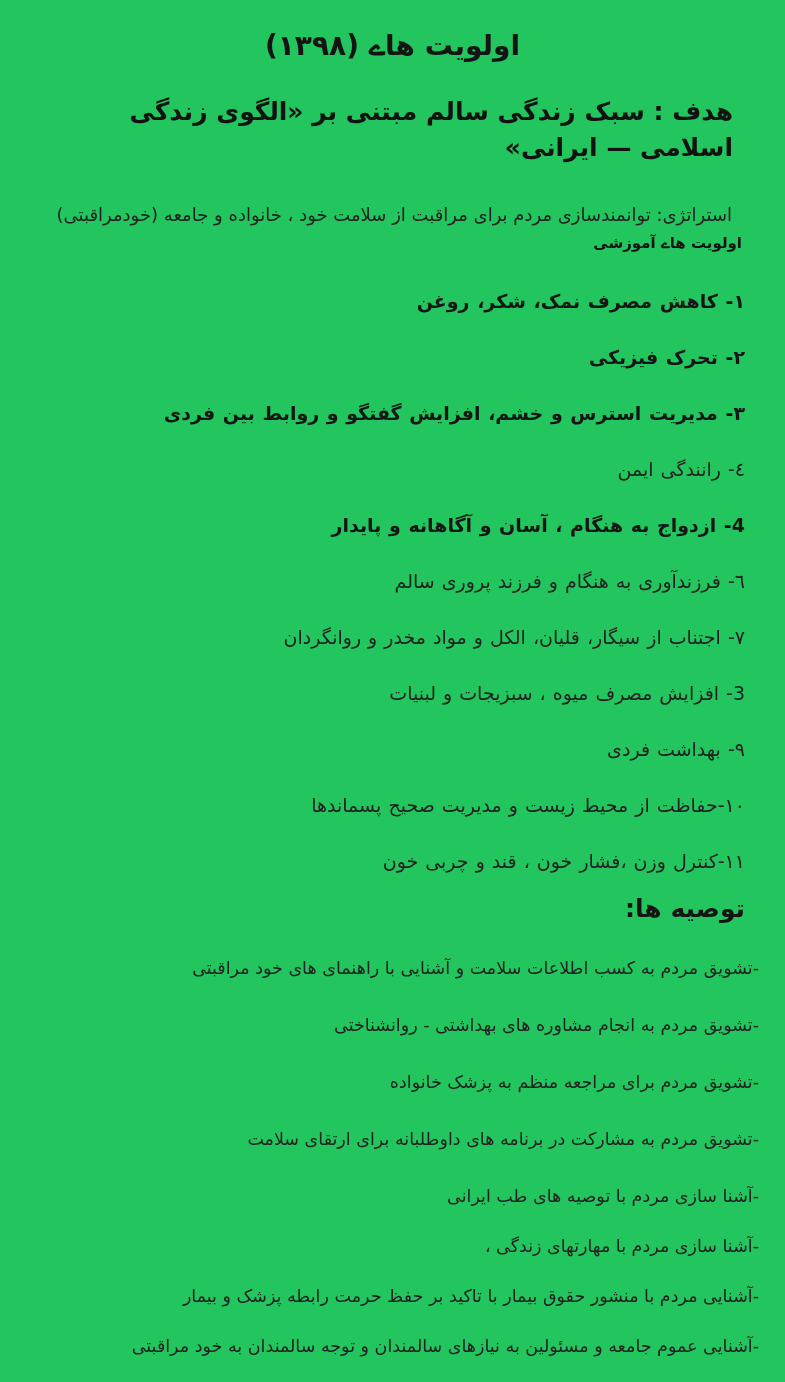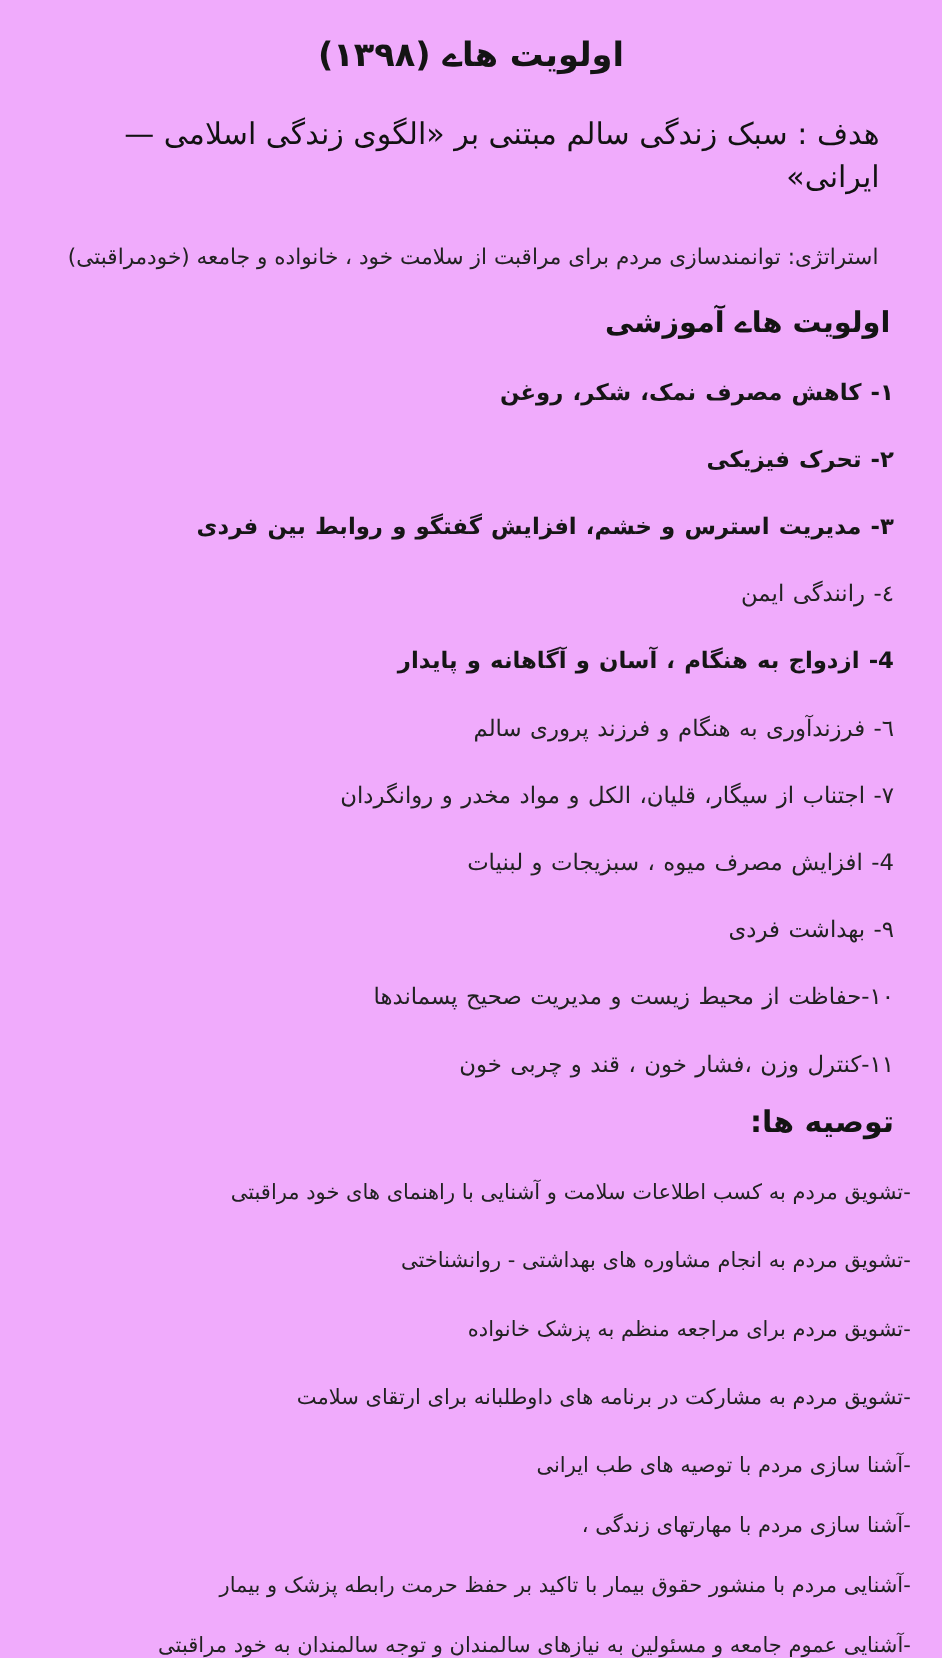--- a/index.html
+++ b/index.html
@@ -5,58 +5,57 @@
   html, body {
     margin: 0;
     padding: 0;
     background: #e8e8e6;
   }
   .page {
     position: relative;
     width: 785px;
     height: 1382px;
     margin: 0 auto;
-    background: #f0abfc;
+    background: #22c55e;
     box-sizing: border-box;
     padding: 26px 40px 0 40px;
     direction: rtl;
     font-family: "DejaVu Sans", sans-serif;
     color: #1b1b1b;
     overflow: hidden;
   }
   .doc-title {
     text-align: center;
     font-size: 28px;
     font-weight: 800;
     letter-spacing: 0.5px;
     line-height: 40px;
     color: #141414;
   }
   .goal {
     margin-top: 28px;
     margin-left: 10px;
     margin-right: 12px;
     font-size: 25px;
-    font-weight: 400;
+    font-weight: 700;
     line-height: 36px;
     color: #121212;
     text-align: right;
   }
   .strategy {
     margin-top: 36px;
     margin-right: 13px;
     font-size: 18px;
     line-height: 25px;
     text-align: right;
     color: #222;
   }
   .prio-heading {
-    margin-top: 26px;
     margin-right: 3px;
-    font-size: 24px;
+    font-size: 15px;
     font-weight: 800;
     line-height: 32px;
     color: #141414;
     text-align: right;
   }
   .prio-list { margin-top: 16px; }
   .prio {
     margin-top: 29px;
     font-size: 19px;
     line-height: 27px;
@@ -110,21 +109,21 @@
       <div class="prio bold">۳- مدیریت استرس و خشم، افزایش گفتگو و روابط بین فردی</div>
 
       <div class="prio">٤- رانندگی ایمن</div>
 
       <div class="prio bold">4- ازدواج به هنگام ، آسان و آگاهانه و پایدار</div>
 
       <div class="prio">٦- فرزندآوری به هنگام و فرزند پروری سالم</div>
 
       <div class="prio">٧- اجتناب از سیگار، قلیان، الکل و مواد مخدر و روانگردان</div>
 
-      <div class="prio">4- افزایش مصرف میوه ، سبزیجات و لبنیات</div>
+      <div class="prio">3- افزایش مصرف میوه ، سبزیجات و لبنیات</div>
 
       <div class="prio">٩- بهداشت فردی</div>
 
       <div class="prio">۱۰-حفاظت از محیط زیست و مدیریت صحیح پسماندها</div>
 
       <div class="prio">۱۱-کنترل وزن ،فشار خون ، قند و چربی خون</div>
     </div>
 
   <div class="rec-heading">توصیه ها:</div>
 

